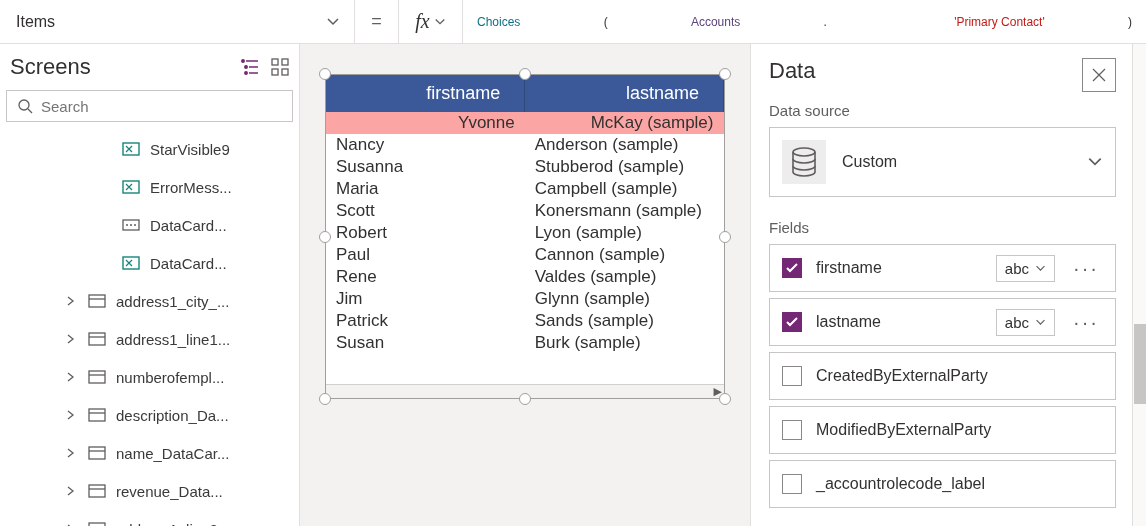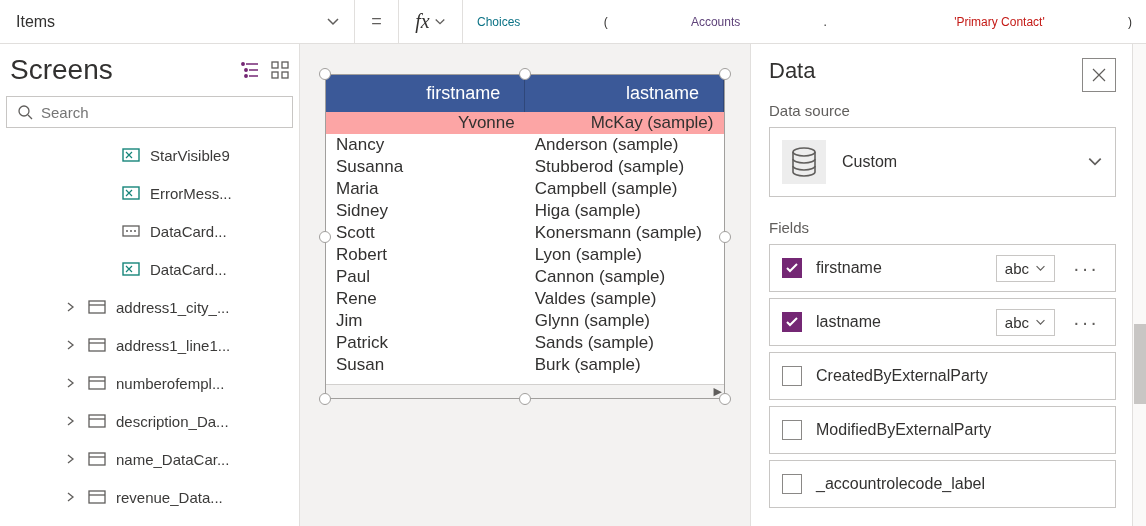--- a/index.html
+++ b/index.html
@@ -17,21 +17,21 @@
 .tok-id { color: #5f437a; }
 .tok-prop { color: #c41a16; margin-left: 44px; }
 .tok-punc { color: #323130; }
 
 
 .main { flex: 1; display: flex; overflow: hidden; }
 
 
 .screens-panel { width: 300px; border-right: 1px solid #e1dfdd; display: flex; flex-direction: column; }
 .screens-header { display: flex; align-items: center; padding: 10px 10px 6px 10px; }
-.screens-title { font-size: 28px; font-weight: 400; flex: 1; }
+.screens-title { font-size: 22px; font-weight: 400; flex: 1; }
 .screens-icons { display: flex; gap: 12px; }
 .search-box { margin: 4px 6px 8px 6px; border: 1px solid #c8c6c4; display: flex; align-items: center; height: 32px; padding: 0 10px; gap: 8px; color: #605e5c; }
 .search-box input { border: none; outline: none; flex: 1; font-size: 15px; color: #3b82f6; }
 .tree { flex: 1; overflow: hidden; font-size: 15px; }
 .tree-item { display: flex; align-items: center; height: 38px; gap: 10px; color: #3b3a39; }
 .tree-item.indent1 { padding-left: 66px; }
 .tree-item.indent2 { padding-left: 122px; }
 .tree-item .caret { width: 12px; color: #605e5c; }
 .tree-item .iconbox { width: 18px; display: flex; justify-content: center; }
 .tree-item .lbl { white-space: nowrap; overflow: hidden; text-overflow: ellipsis; max-width: 150px; }
@@ -302,24 +302,20 @@
               </tr>
               <tr>
                 <td>Susanna</td>
                 <td>Stubberod (sample)</td>
               </tr>
               <tr>
                 <td>Maria</td>
                 <td>Campbell (sample)</td>
               </tr>
               <tr>
-                <td>Sidney</td>
-                <td>Higa (sample)</td>
-              </tr>
-              <tr>
                 <td>Scott</td>
                 <td>Konersmann (sample)</td>
               </tr>
               <tr>
                 <td>Robert</td>
                 <td>Lyon (sample)</td>
               </tr>
               <tr>
                 <td>Paul</td>
                 <td>Cannon (sample)</td>

